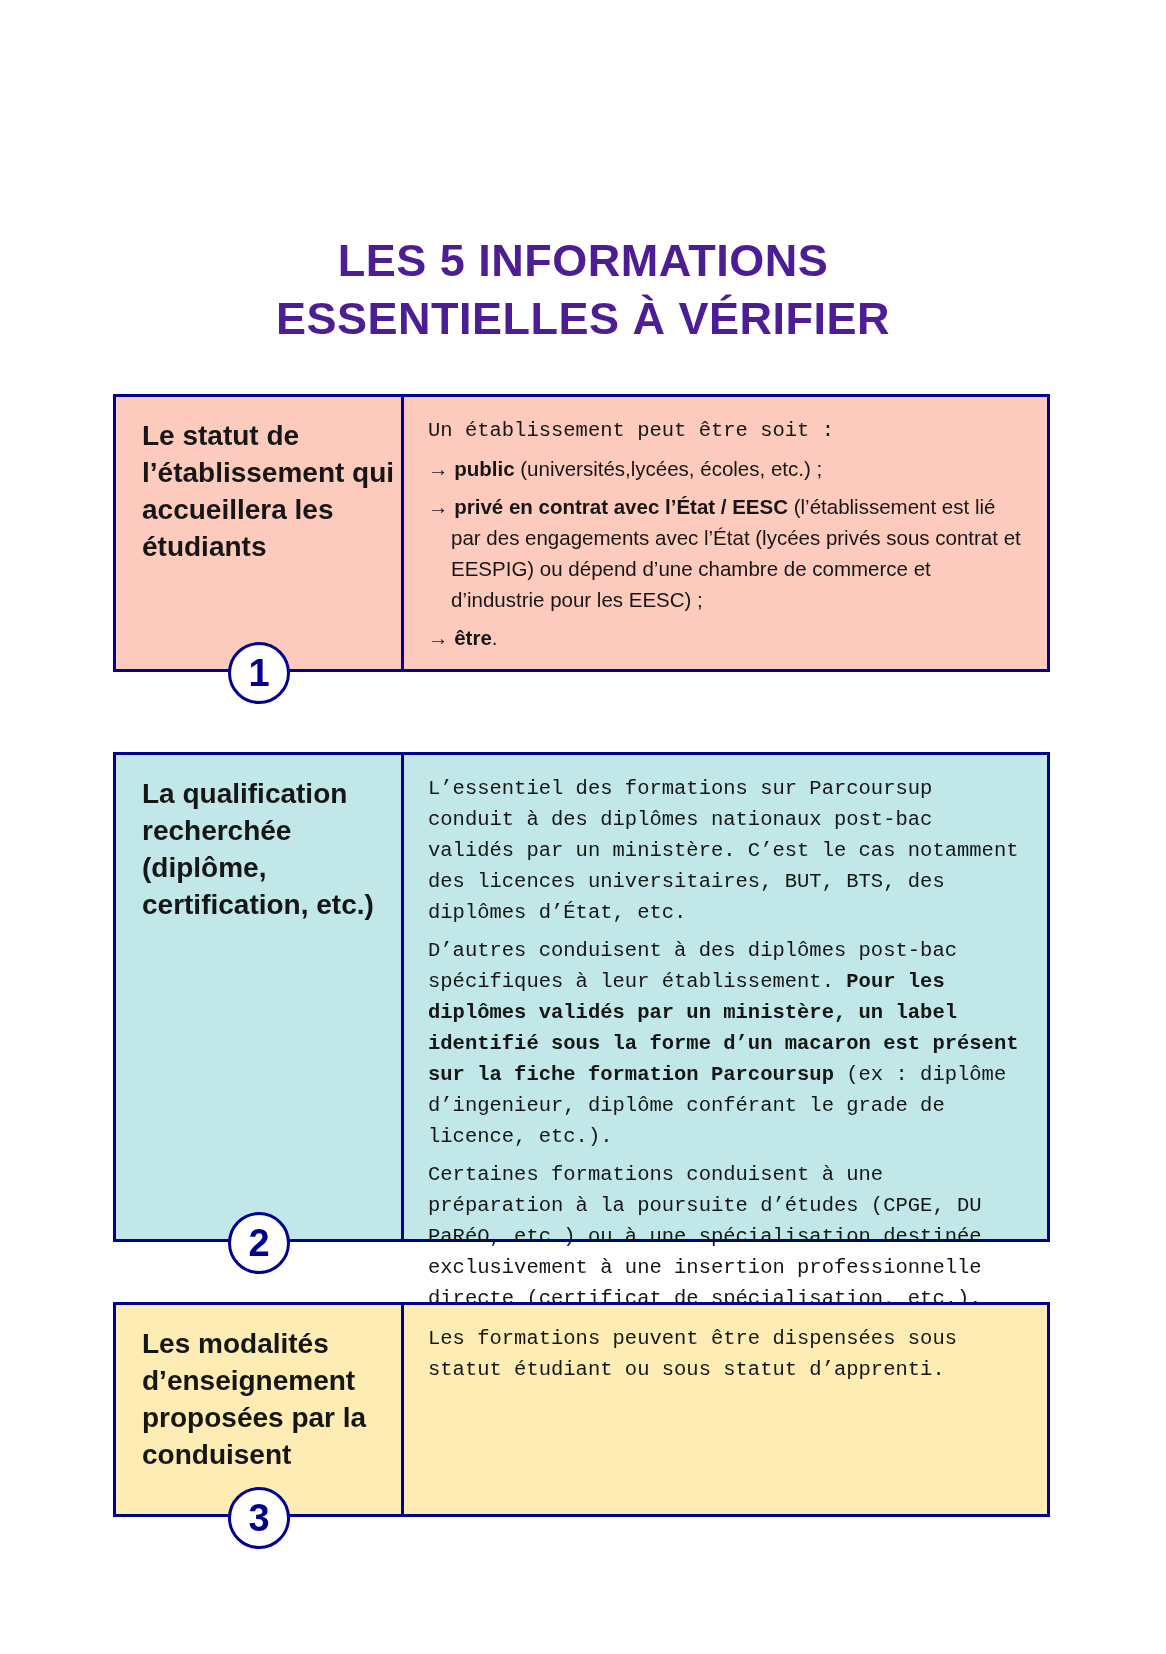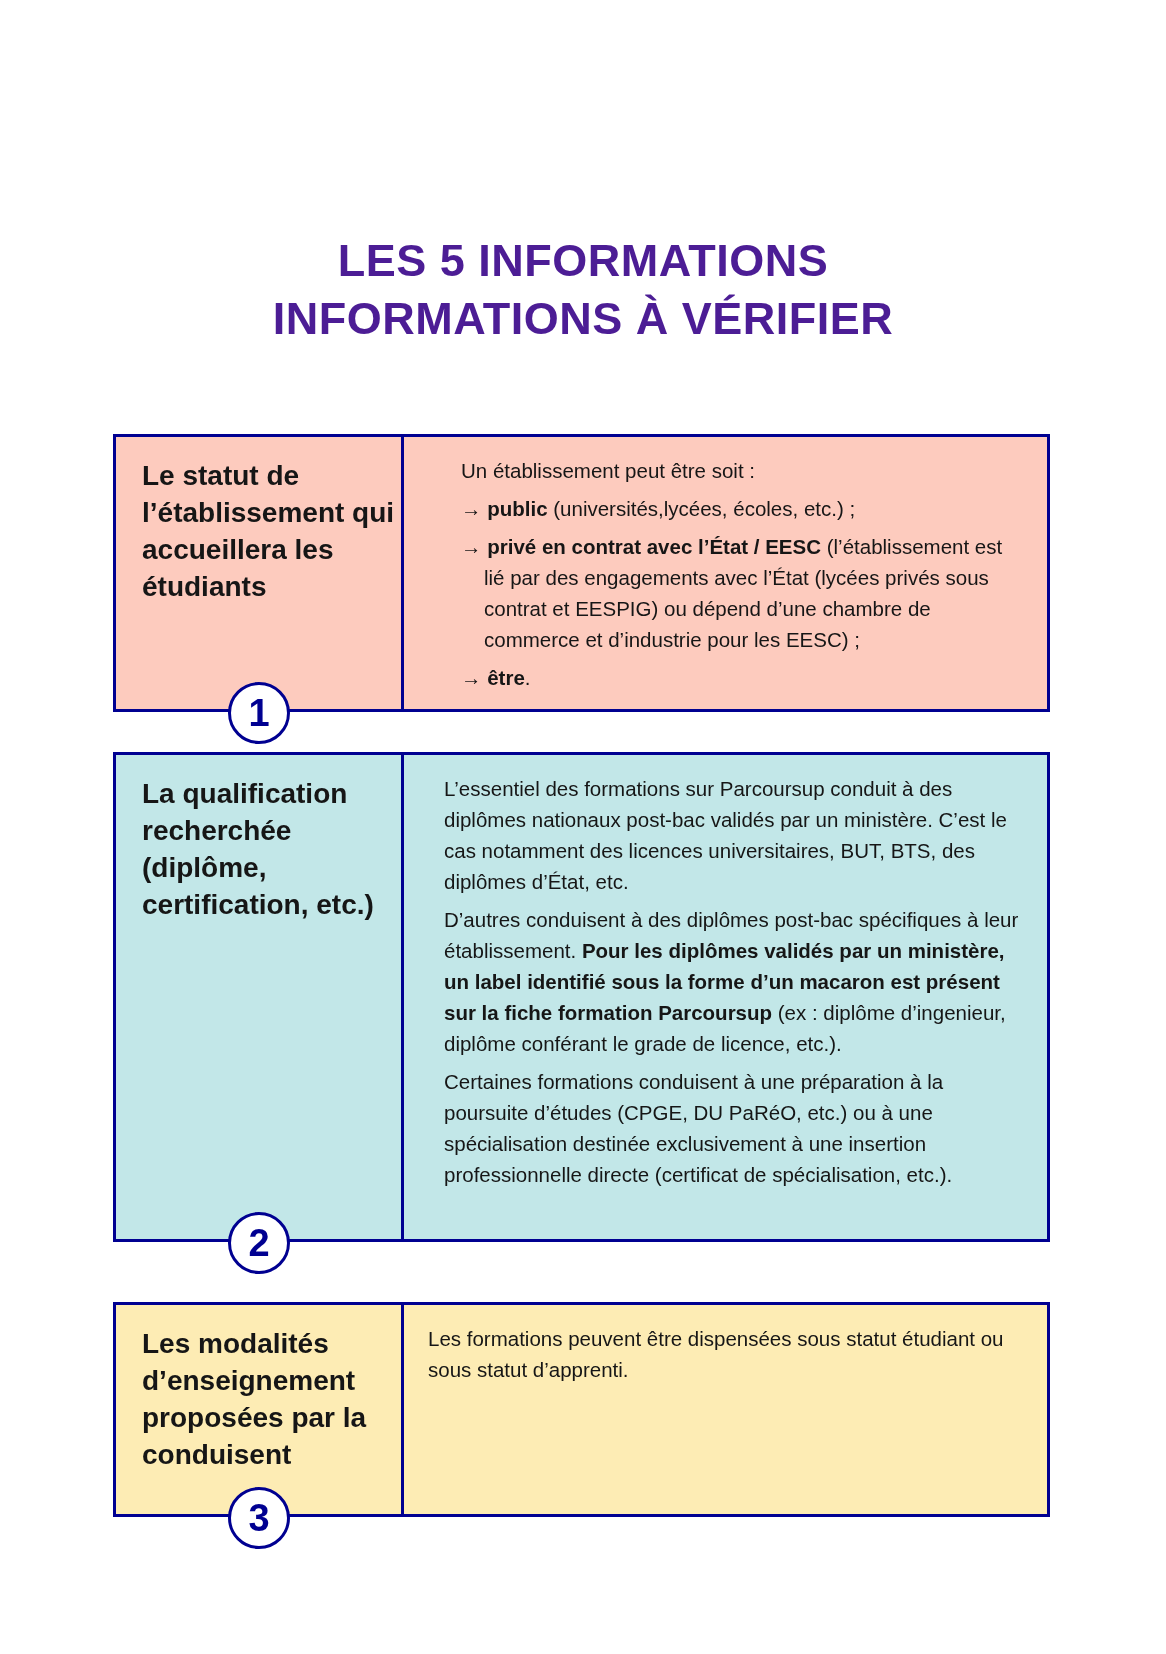--- a/index.html
+++ b/index.html
@@ -20,39 +20,39 @@
     width:288px; border-right:3px solid #000091; box-sizing:border-box;
     padding:20px 0 0 26px; position:relative;
   }
   .box .left h2 {
     margin:0; font-size:28px; line-height:37px; font-weight:bold; color:#161616;
   }
   .box .right {
     flex:1; padding:18px 20px 0 24px; box-sizing:border-box;
     font-size:20.5px; line-height:31px; color:#161616;
   }
-  .box .right p { margin:0 0 7px 0; }
+  .box .right p { margin:0 0 7px 0;font-family:Liberation Mono, monospace; }
   .box .right .item { margin:0 0 7px 0; padding-left:23px; text-indent:-23px; }
   .box .right b { font-weight:bold; }
   .circle {
     position:absolute; left:112px; bottom:-35px; width:62px; height:62px; border-radius:50%;
     border:3px solid #000091; background:#ffffff; box-sizing:border-box;
     display:flex; align-items:center; justify-content:center;
     color:#000091; font-size:38px; font-weight:bold;
   }
-  #box1 { top:434px; height:278px; background:#fdcbbe;gap:33px; }
-  #box2 { top:752px; height:490px; background:#c2e7e8;gap:16px; }
+  #box1 { top:394px; height:278px; background:#fdcbbe; }
+  #box2 { top:752px; height:490px; background:#c2e7e8; }
   #box3 { top:1302px; height:215px; background:#fdecb4; }
 </style>
 </head>
 <body>
 
 <div class="title">
   <div>LES 5 INFORMATIONS</div>
-  <div>INFORMATIONS À VÉRIFIER</div>
+  <div>ESSENTIELLES À VÉRIFIER</div>
 </div>
 
 <div class="box" id="box1">
   <div class="left">
     <h2>Le statut de l’établissement qui accueillera les étudiants</h2>
     <div class="circle">1</div>
   </div>
   <div class="right">
     <p>Un établissement peut être soit :</p>
     <div class="item"><span>→</span> <b>public</b><span> (universités,lycées, écoles, etc.) ;</span></div>

